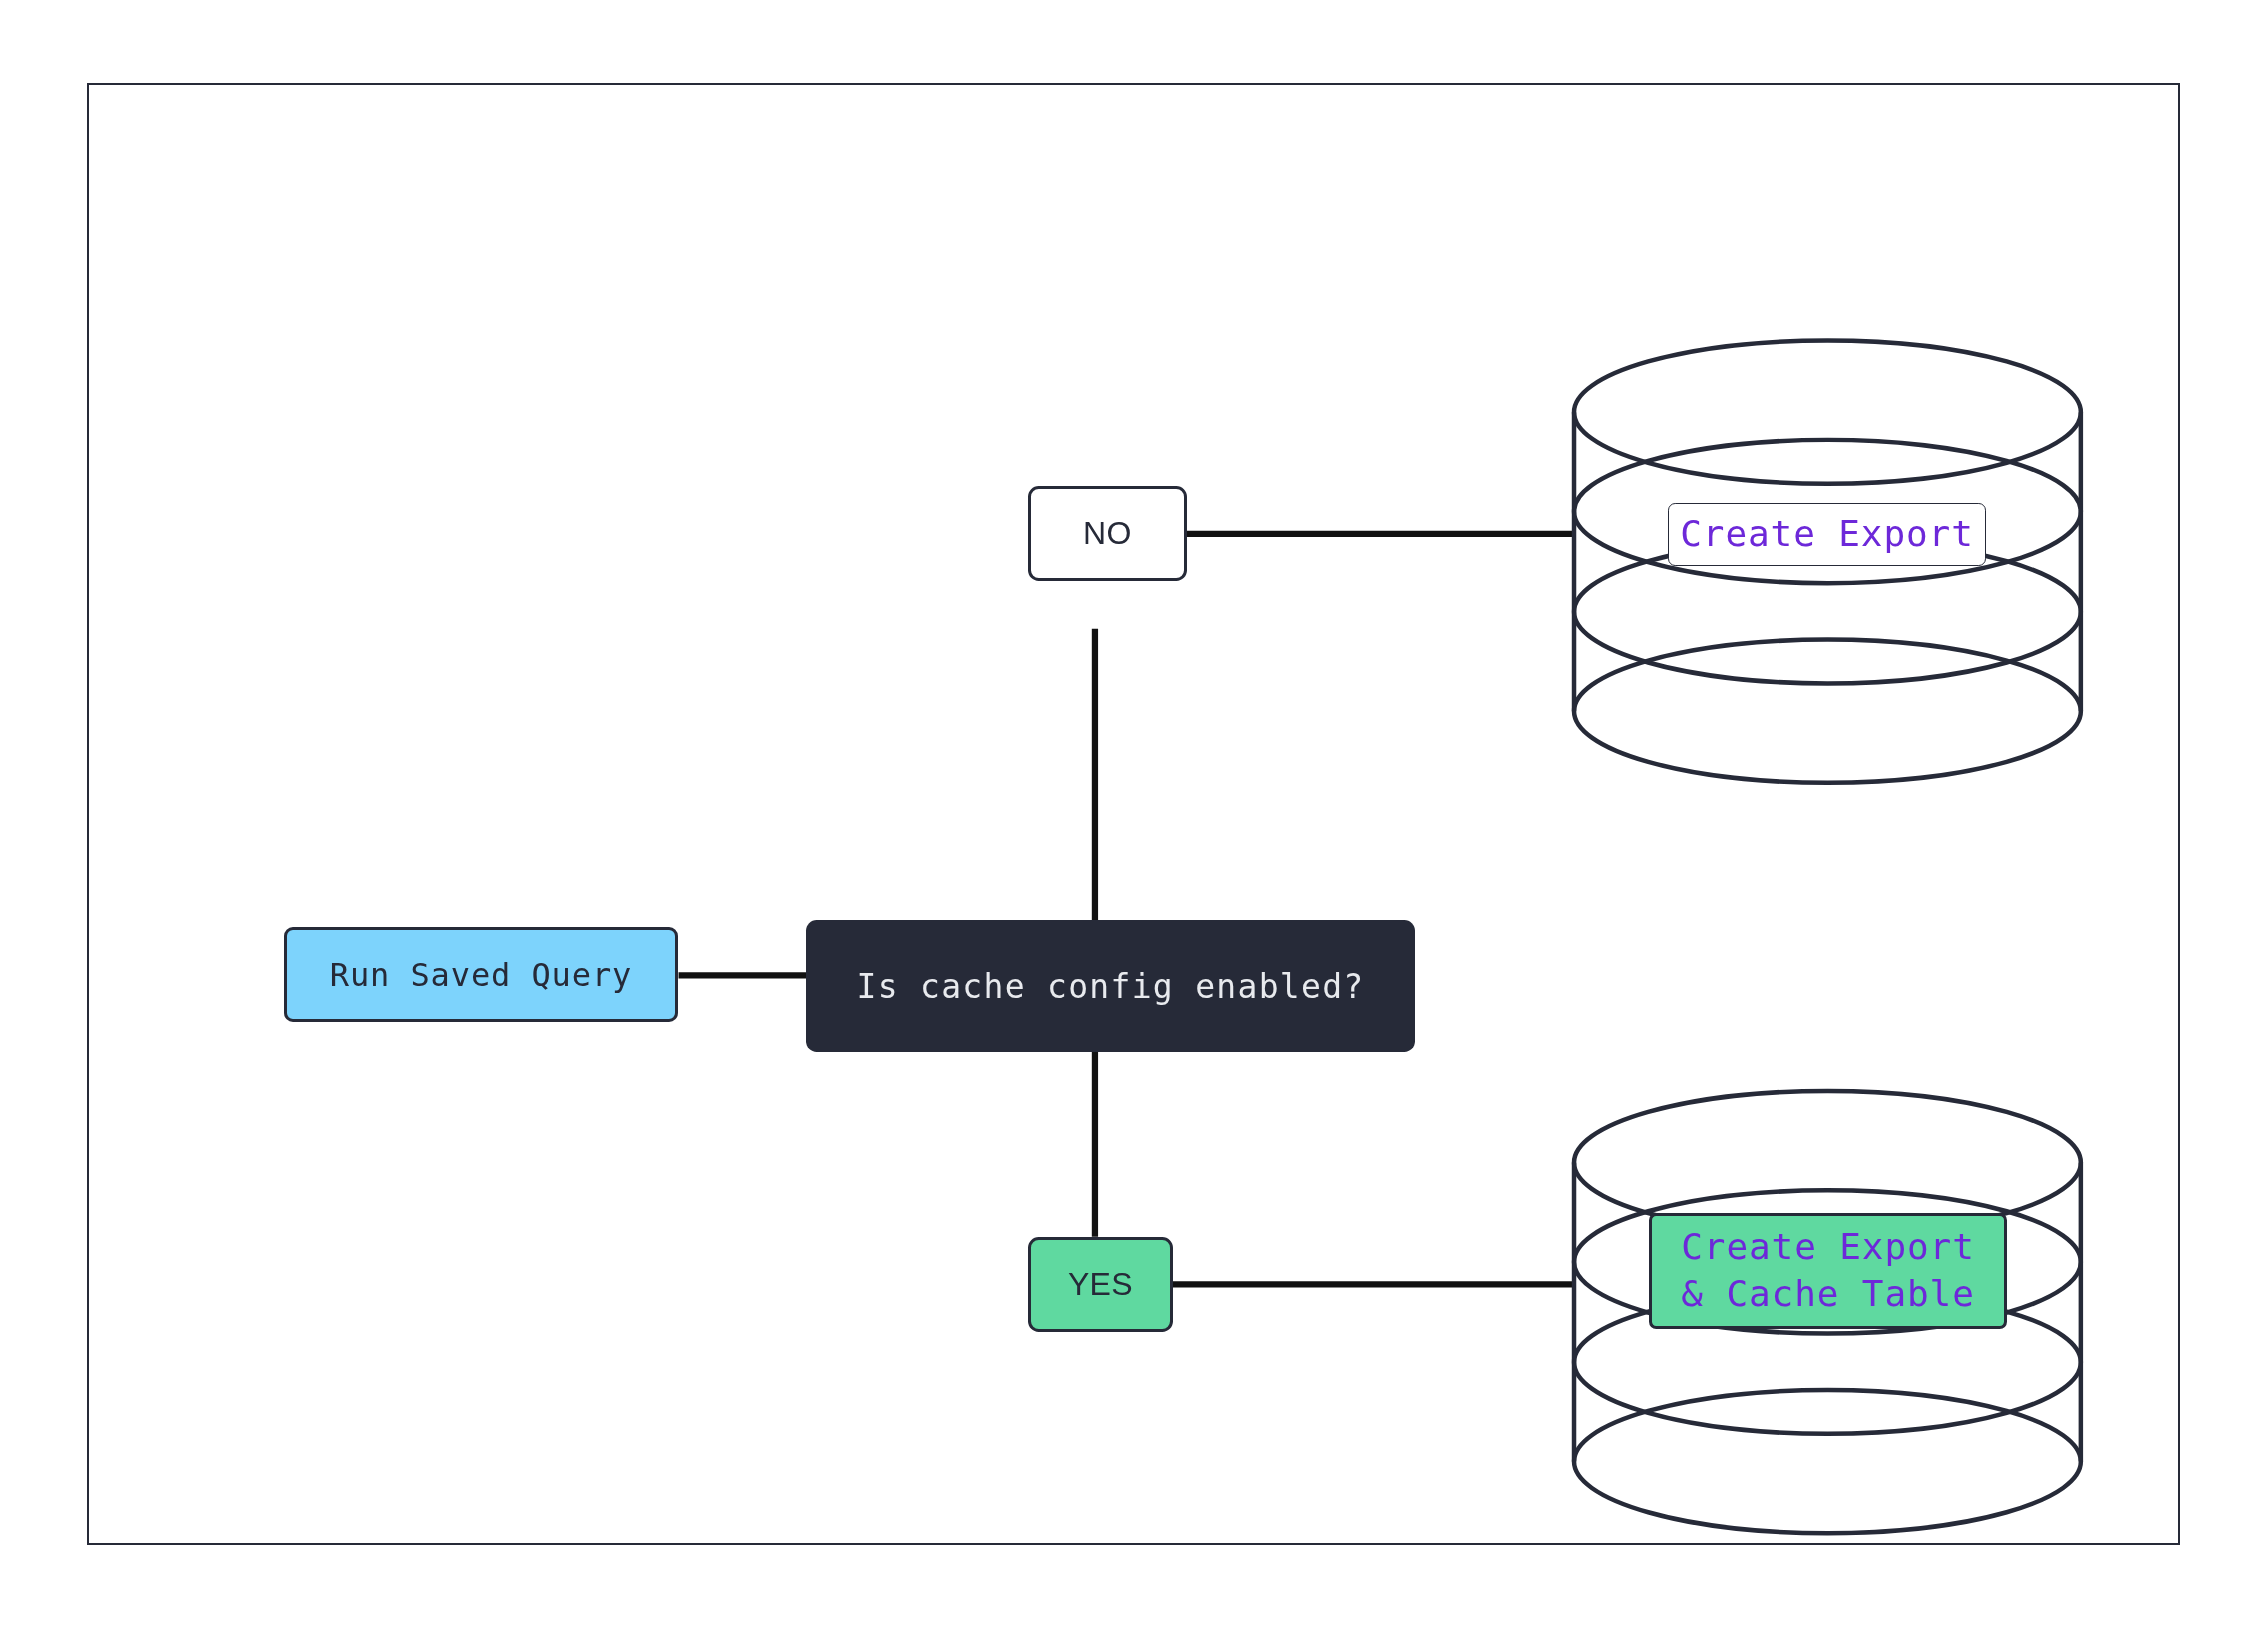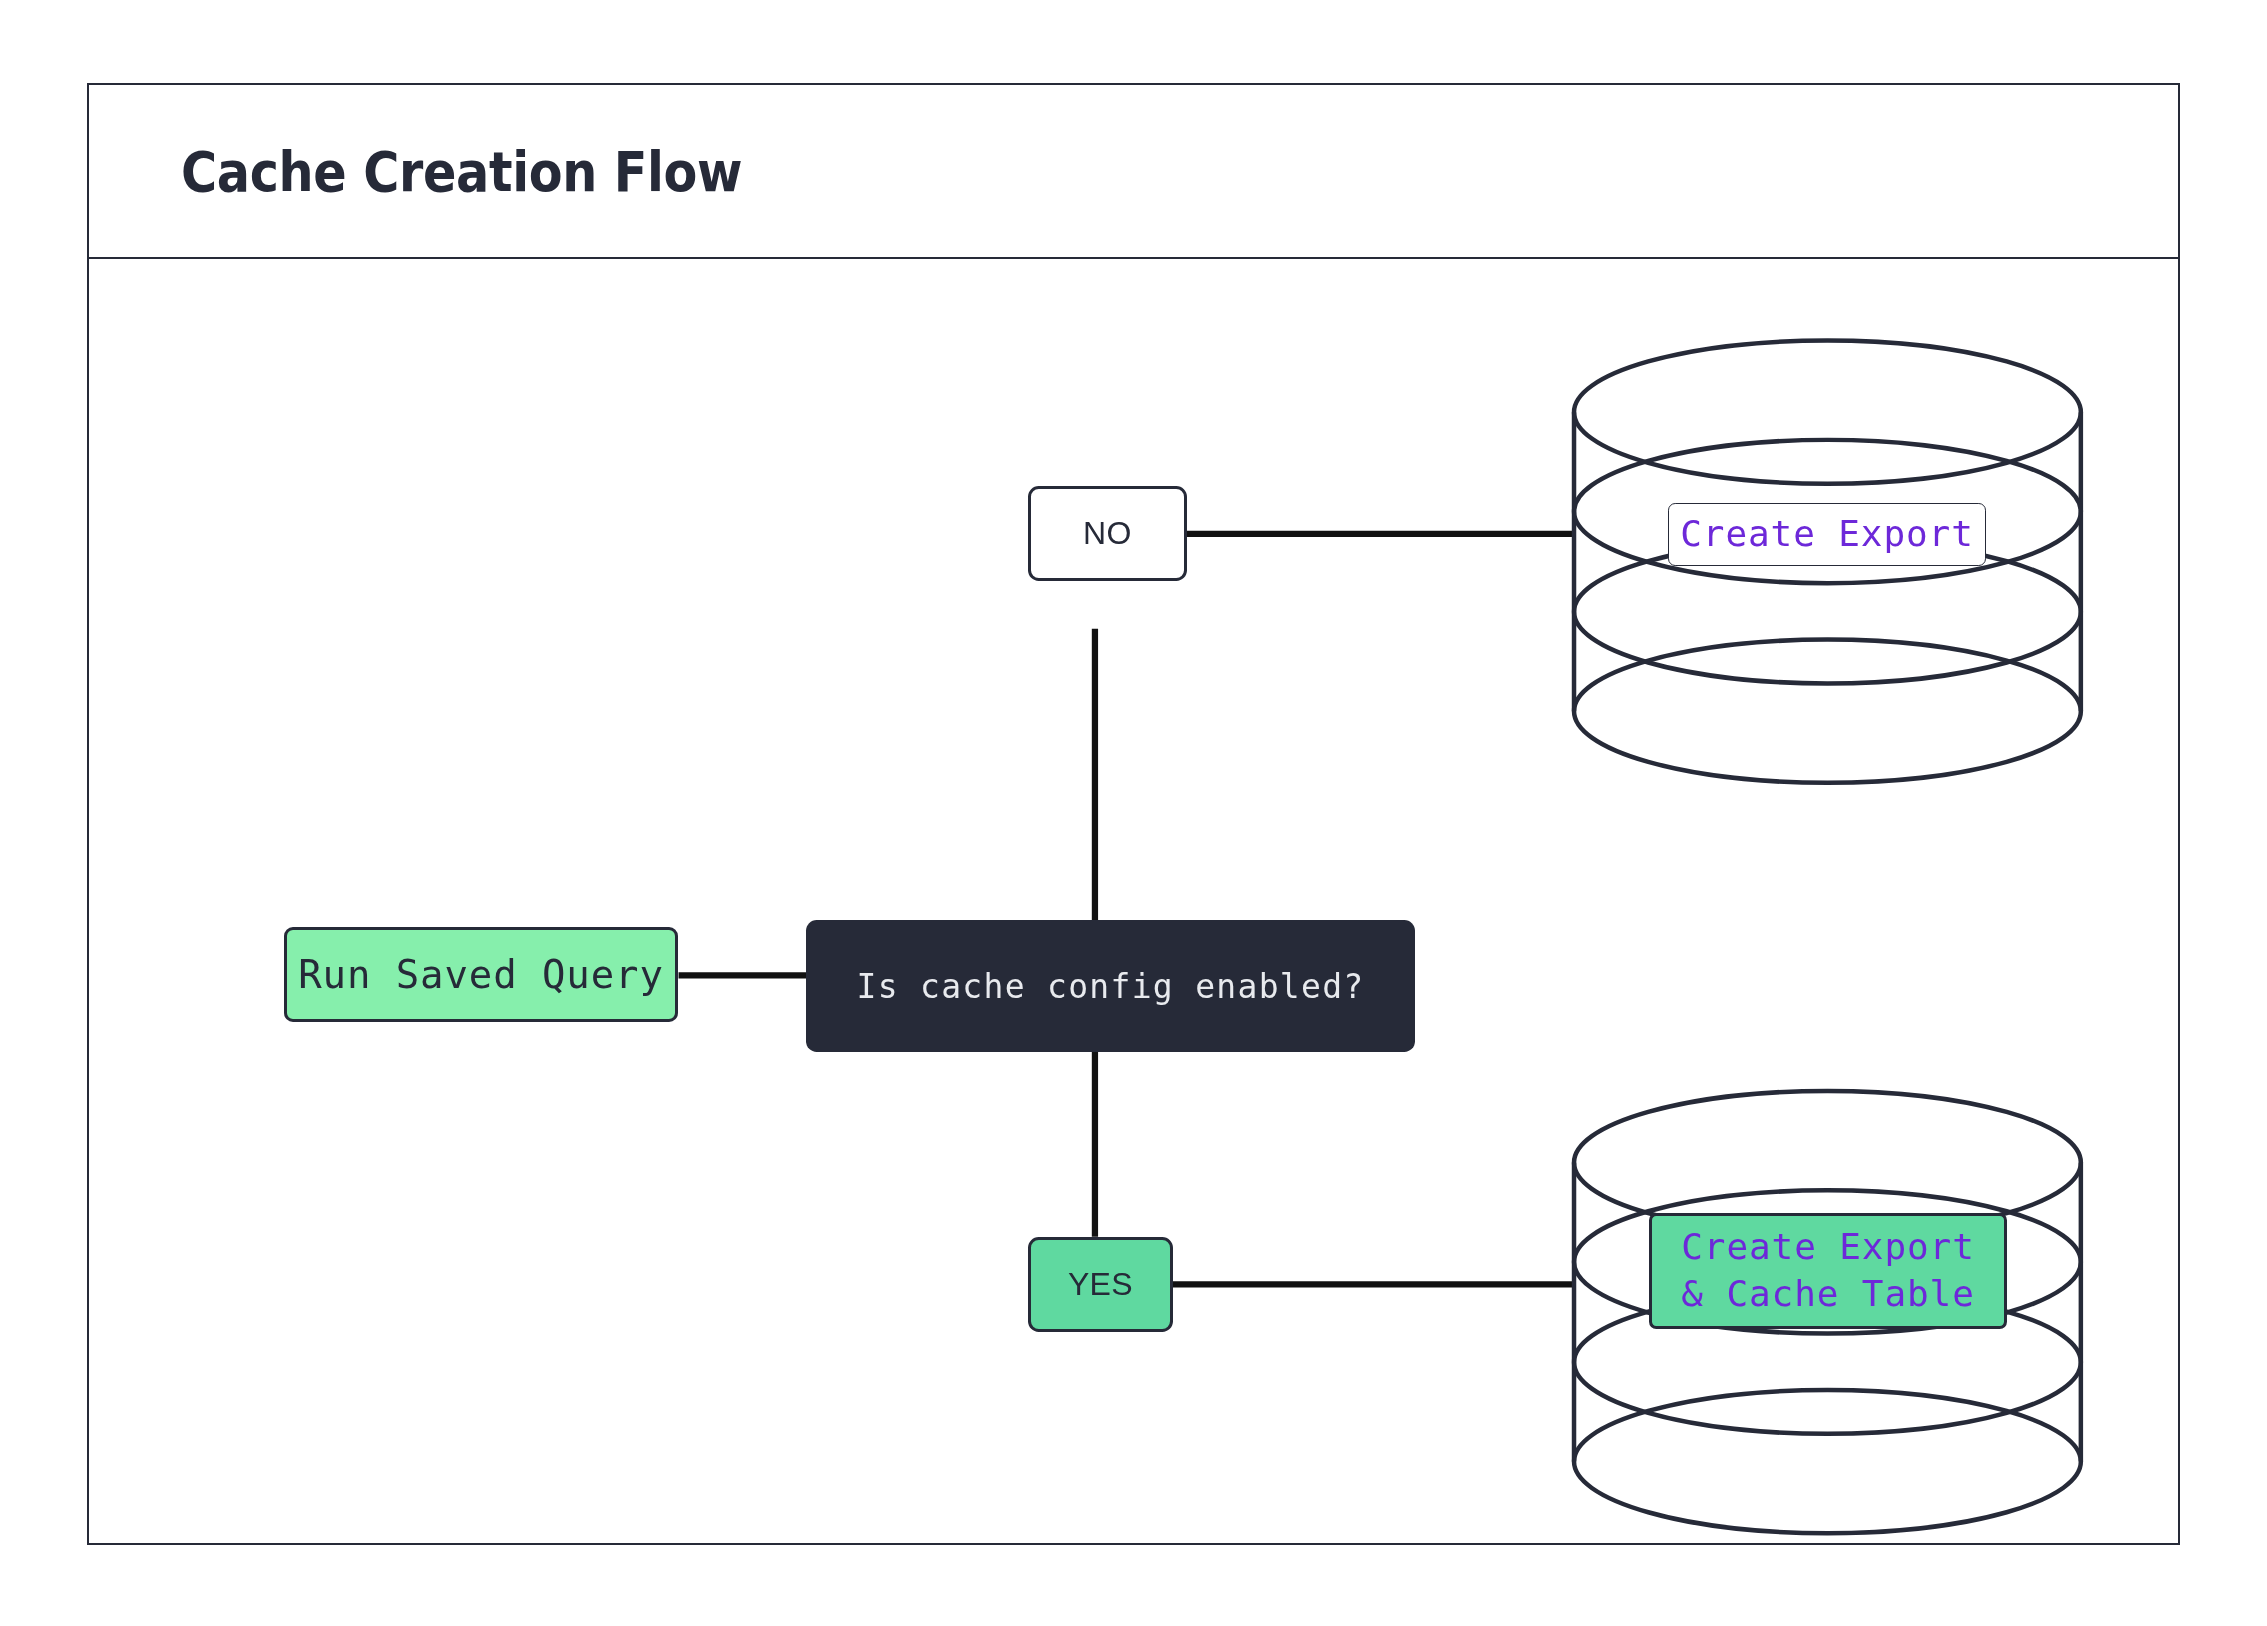--- a/index.html
+++ b/index.html
@@ -76,24 +76,24 @@
     display: flex;
     align-items: center;
     justify-content: center;
     text-align: center;
     white-space: pre-line;
   }
 
   .node-process {
     border: 3.6px solid #262A38;
     border-radius: 9px;
-    background: #86efac;
+    background: #7dd3fc;
     color: #262A38;
     font-family: "DejaVu Sans Mono", monospace;
-    font-size: 39px;
+    font-size: 32px;
     letter-spacing: 0.9px;
   }
 
   .node-decision {
     border-radius: 10.7px;
     background: #262A38;
     color: #E8EAEE;
     font-family: "DejaVu Sans Mono", monospace;
     font-size: 33px;
     letter-spacing: 1.3px;
@@ -140,23 +140,20 @@
     border-radius: 7.2px;
   }
 </style>
 </head>
 <body>
 
 <div id="stage">
 
   <div class="frame">
 
-    <div class="frame-title-bar">
-      <div class="frame-title">Cache Creation Flow</div>
-    </div>
 
     <div class="canvas">
 
       <svg width="2088" height="1285" viewBox="0 0 2331 1435">
 
         <line x1="658" y1="800" x2="801" y2="800" stroke="#111111" stroke-width="7"></line>
 
         <line x1="1123" y1="738" x2="1123" y2="738" stroke="#111111" stroke-width="7"></line>
         <line x1="1123" y1="413" x2="1123" y2="740" stroke="#111111" stroke-width="7"></line>
 

